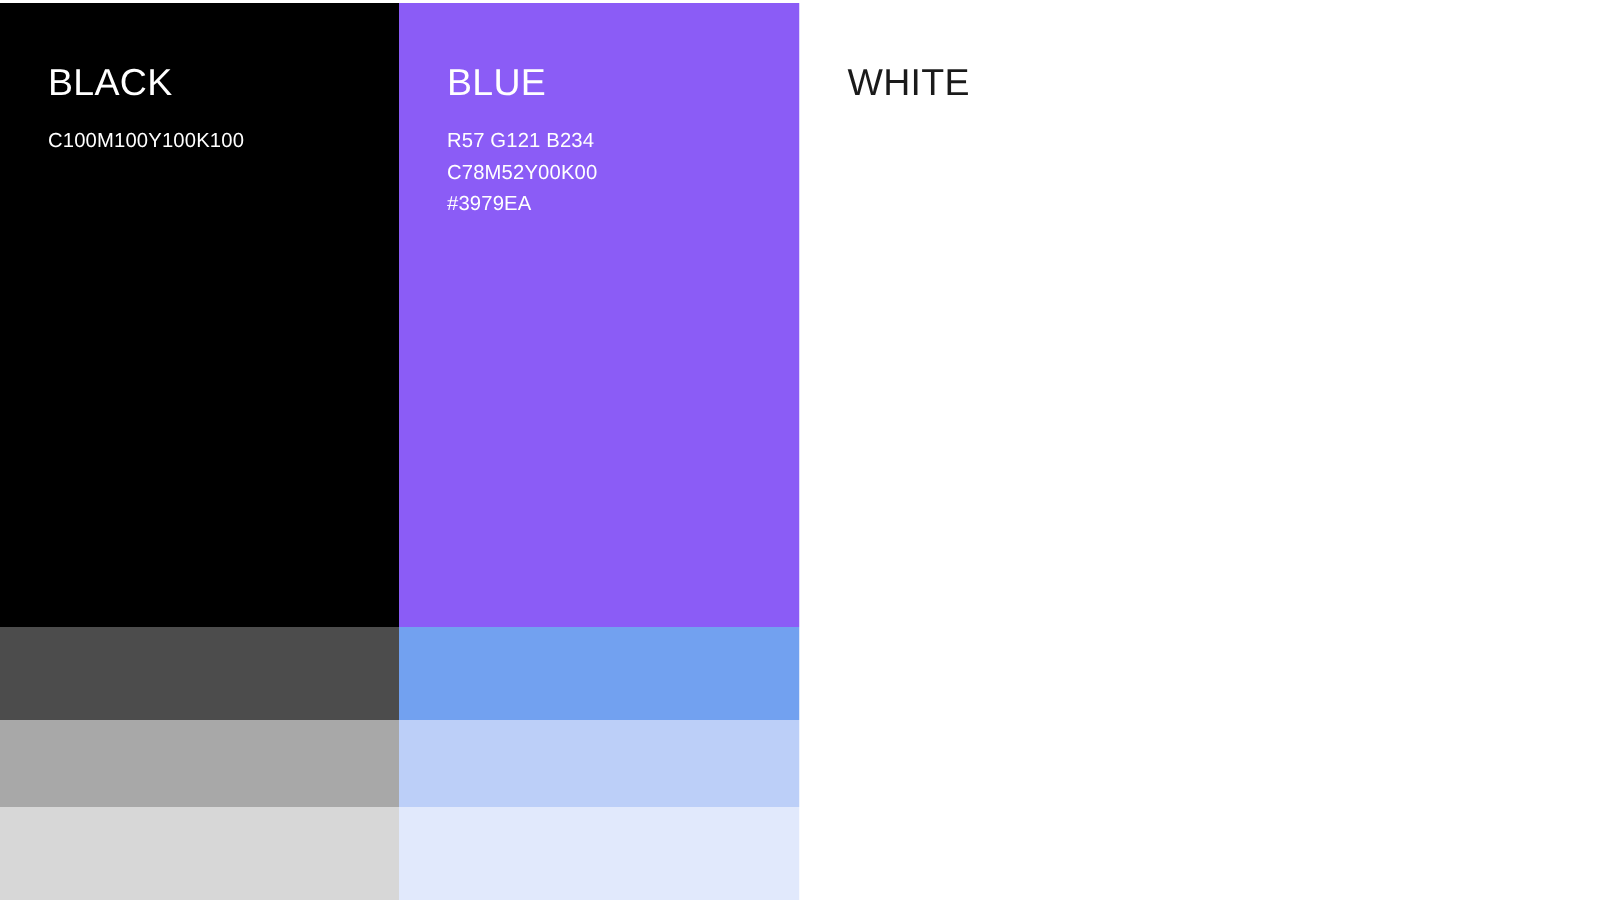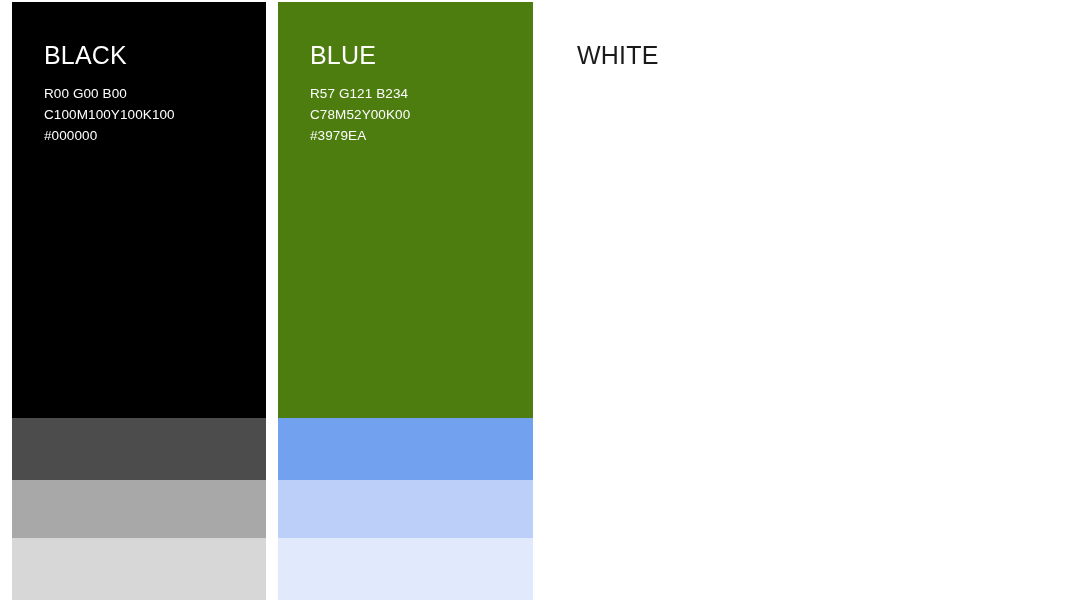--- a/index.html
+++ b/index.html
@@ -22,21 +22,20 @@
     flex-direction:row;
     align-items:stretch;
   }
 
   .swatch-column {
     position:relative;
     height:600px;
     display:flex;
     flex-direction:column;
     flex:0 0 auto;
-    padding-left:12px;
   }
 
   
   .swatch-main {
     position:relative;
     flex:0 0 418px;
     height:418px;
     padding-top:40px;
     padding-left:32px;
     padding-right:16px;
@@ -83,32 +82,30 @@
 <body style="background: rgb(255, 255, 255);">
 
 <div id="palette">
 
   <div class="top-strip"></div>
 
   <div class="swatch-column" style="width:266px;">
     <div class="swatch-main" style="background: rgb(0, 0, 0); color: rgb(255, 255, 255);">
       <div class="swatch-title">BLACK</div>
       <div class="swatch-specs">
-        <span class="spec-line">R00 G00 B00</span>
         <span class="spec-line">C100M100Y100K100</span>
-        <span class="spec-line">#000000</span>
       </div>
     </div>
     <div class="tint tint-1" style="background: rgb(76, 76, 76);"></div>
     <div class="tint tint-2" style="background: rgb(168, 168, 168);"></div>
     <div class="tint tint-3" style="background: rgb(215, 215, 215);"></div>
   </div>
 
   <div class="swatch-column" style="width:267px;">
-    <div class="swatch-main" style="background: #4d7c0f; color: rgb(255, 255, 255);">
+    <div class="swatch-main" style="background: #8b5cf6; color: rgb(255, 255, 255);">
       <div class="swatch-title">BLUE</div>
       <div class="swatch-specs">
         <span class="spec-line">R57 G121 B234</span>
         <span class="spec-line">C78M52Y00K00</span>
         <span class="spec-line">#3979EA</span>
       </div>
     </div>
     <div class="tint tint-1" style="background: rgb(114, 161, 240);"></div>
     <div class="tint tint-2" style="background: rgb(188, 207, 248);"></div>
     <div class="tint tint-3" style="background: rgb(225, 233, 252);"></div>

